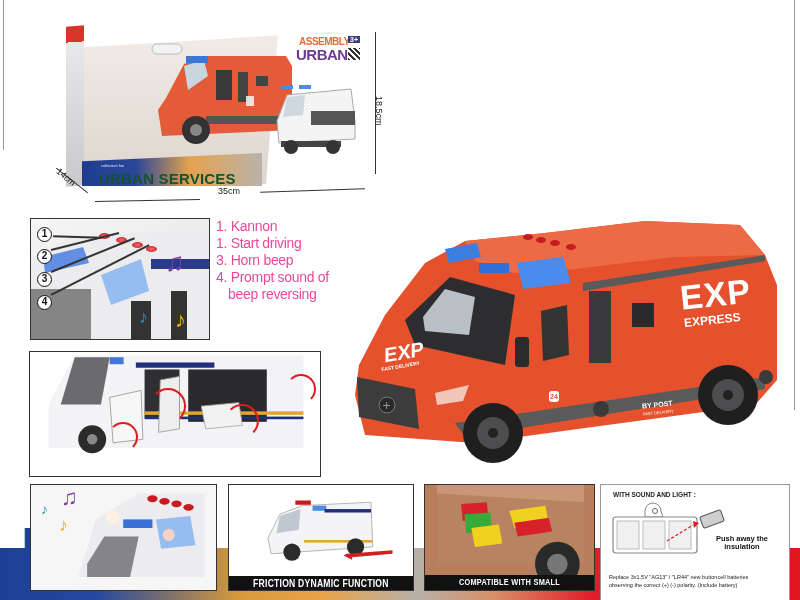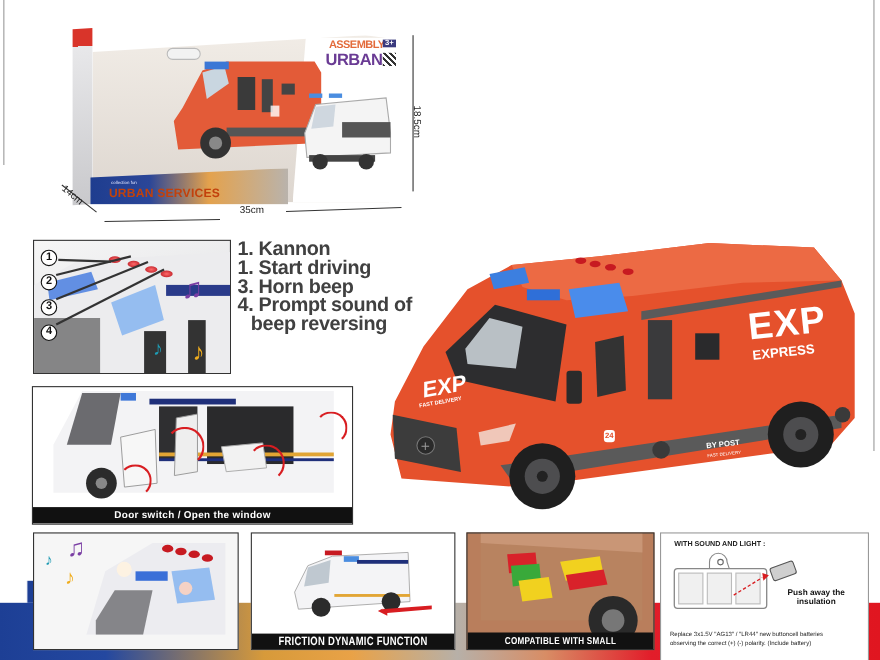--- a/index.html
+++ b/index.html
@@ -7,38 +7,38 @@
   .frame-line{position:absolute;background:#9a9a9a}
   .bg-stripe{position:absolute;left:0;top:548px;width:800px;height:52px;
     background:linear-gradient(90deg,#1d3f95 0%,#2448a0 12%,#d79a3a 30%,#e9a247 40%,#b7b0a8 52%,#d88d65 62%,#e21d2a 74%,#e01620 100%);}
   .bg-stripe2{position:absolute;left:0;top:528px;width:800px;height:20px;
     background:linear-gradient(90deg,#fff 0%,#fff 3%,#1d3f95 3.2%,#1d3f95 14%,#e9a247 26%,#fff 26.2%);}
   
   .box{position:absolute;left:66px;top:26px;width:300px;height:165px}
   .box-back{position:absolute;left:18px;top:6px;width:270px;height:152px;background:linear-gradient(180deg,#f1ece6,#ddd6cf);clip-path:polygon(0 10%,92% 0,100% 2%,100% 100%,0 100%)}
   .box-side{position:absolute;left:0;top:0;width:18px;height:160px;background:linear-gradient(180deg,#d9342a 0 10%,#e8e8ea 10%,#c9c9cc 100%);transform:skewY(-4deg)}
   .box-front-band{position:absolute;left:16px;top:127px;width:180px;height:33px;background:linear-gradient(90deg,#1e3d8f 0%,#2b4698 30%,#e4a24d 60%,#b9b3ac 100%);clip-path:polygon(0 25%,100% 0,100% 100%,0 100%)}
-  .box-title{position:absolute;left:33px;top:144px;color:#c2410c;font-weight:bold;font-size:11px;letter-spacing:.2px}
+  .box-title{position:absolute;left:33px;top:144px;color:#14532d;font-weight:bold;font-size:15px;letter-spacing:.2px}
   .box-small{position:absolute;left:35px;top:137px;color:#dfe3ff;font-size:4px}
   .window-panel{position:absolute;left:200px;top:8px;width:100px;height:150px;background:#fff;clip-path:polygon(12% 0,100% 0,100% 100%,0 100%)}
   .brand1{position:absolute;left:233px;top:10px;font-size:10px;font-weight:bold;color:#e36b3b;letter-spacing:-.5px}
   .brand2{position:absolute;left:230px;top:20px;font-size:15px;font-weight:bold;color:#6a3b94;letter-spacing:-.5px}
   .age{position:absolute;left:282px;top:10px;font-size:7px;font-weight:bold;color:#fff;background:#3a3a7e;padding:0 2px}
   .qr{position:absolute;left:282px;top:22px;width:12px;height:12px;background:repeating-linear-gradient(45deg,#333 0 2px,#fff 2px 4px)}
   .van-small{position:absolute;left:80px;top:12px;width:150px;height:110px}
   .van-white{position:absolute;left:205px;top:55px;width:85px;height:75px}
   .dim{position:absolute;font-size:9px;color:#222}
   .dim-line{position:absolute;background:#333}
   
   .panel{position:absolute;border:1.5px solid #333;background:#fff;overflow:hidden}
   .caption-bar{position:absolute;left:0;right:0;bottom:0;background:#111;color:#fff;font-weight:bold;text-align:center;letter-spacing:.3px}
   .cond{display:inline-block;transform:scaleX(.78);transform-origin:center}
   .num{position:absolute;width:15px;height:15px;border:1.5px solid #111;border-radius:50%;background:#fff;font-size:10px;font-weight:bold;text-align:center;line-height:12px;color:#111}
   .ledr{position:absolute;width:11px;height:6px;border-radius:50%;background:radial-gradient(#ff6a6a,#b2101a)}
-  .feature-list{position:absolute;left:216px;top:218px;font-size:18px;line-height:17px;color:#404040;font-weight:bold;letter-spacing:-.3px}
+  .feature-list{position:absolute;left:216px;top:218px;font-size:14px;line-height:17px;color:#ec4899;font-weight:normal;letter-spacing:-.3px}
   .note{position:absolute;font-size:14px}
   .arc{position:absolute;border:2px solid #d81d21;border-radius:50%;border-left-color:transparent;border-bottom-color:transparent}
   
   .bigvan{position:absolute;left:345px;top:205px;width:440px;height:265px}
   .battery-text{position:absolute;font-size:5.5px;color:#222;line-height:8px}
 </style>
 </head>
 <body>
 
 <div class="frame-line" style="left:3px;top:0;width:1px;height:150px"></div>
@@ -141,23 +141,20 @@
     <path d="M70 52 L106 44 L108 100 L74 104 Z" fill="#f7f7f7" stroke="#999"></path>
     <path d="M128 32 L150 28 L150 88 L126 92 Z" fill="#eee" stroke="#999"></path>
     <path d="M175 62 L218 58 L222 84 L180 88 Z" fill="#f2f2f2" stroke="#aaa"></path>
     <circle cx="50" cy="100" r="16" fill="#2b2b2b"></circle>
       <circle cx="50" cy="100" r="6" fill="#888"></circle>
   </svg>
   <span class="arc" style="left:78px;top:70px;width:30px;height:30px"></span>
   <span class="arc" style="left:120px;top:36px;width:36px;height:36px"></span>
   <span class="arc" style="left:195px;top:52px;width:34px;height:34px"></span>
   <span class="arc" style="left:256px;top:22px;width:30px;height:30px"></span>
-  <div class="caption-bar" style="height:15px;font-size:9px;line-height:15px">
-    <span>Door switch / Open the window</span>
-  </div>
 </div>
 
 <svg class="bigvan" viewBox="0 0 440 265">
 
   <path d="M10 190 L14 160 L40 110 L80 58 L120 36 L200 28 L300 16 L395 20 L420 50 L432 80 L432 175 L410 200 L130 238 L20 230 Z" fill="#e5512c"></path>
 
   <path d="M120 36 L200 28 L300 16 L395 20 L420 50 L330 52 L230 64 L170 68 L130 56 Z" fill="#ec6a44"></path>
 
   <path d="M60 115 L105 72 L170 90 L160 160 L70 140 Z" fill="#2d2d2f"></path>
   <path d="M78 112 L100 84 L130 92 L124 130 L80 126 Z" fill="#c9d0d6" opacity=".9"></path>

